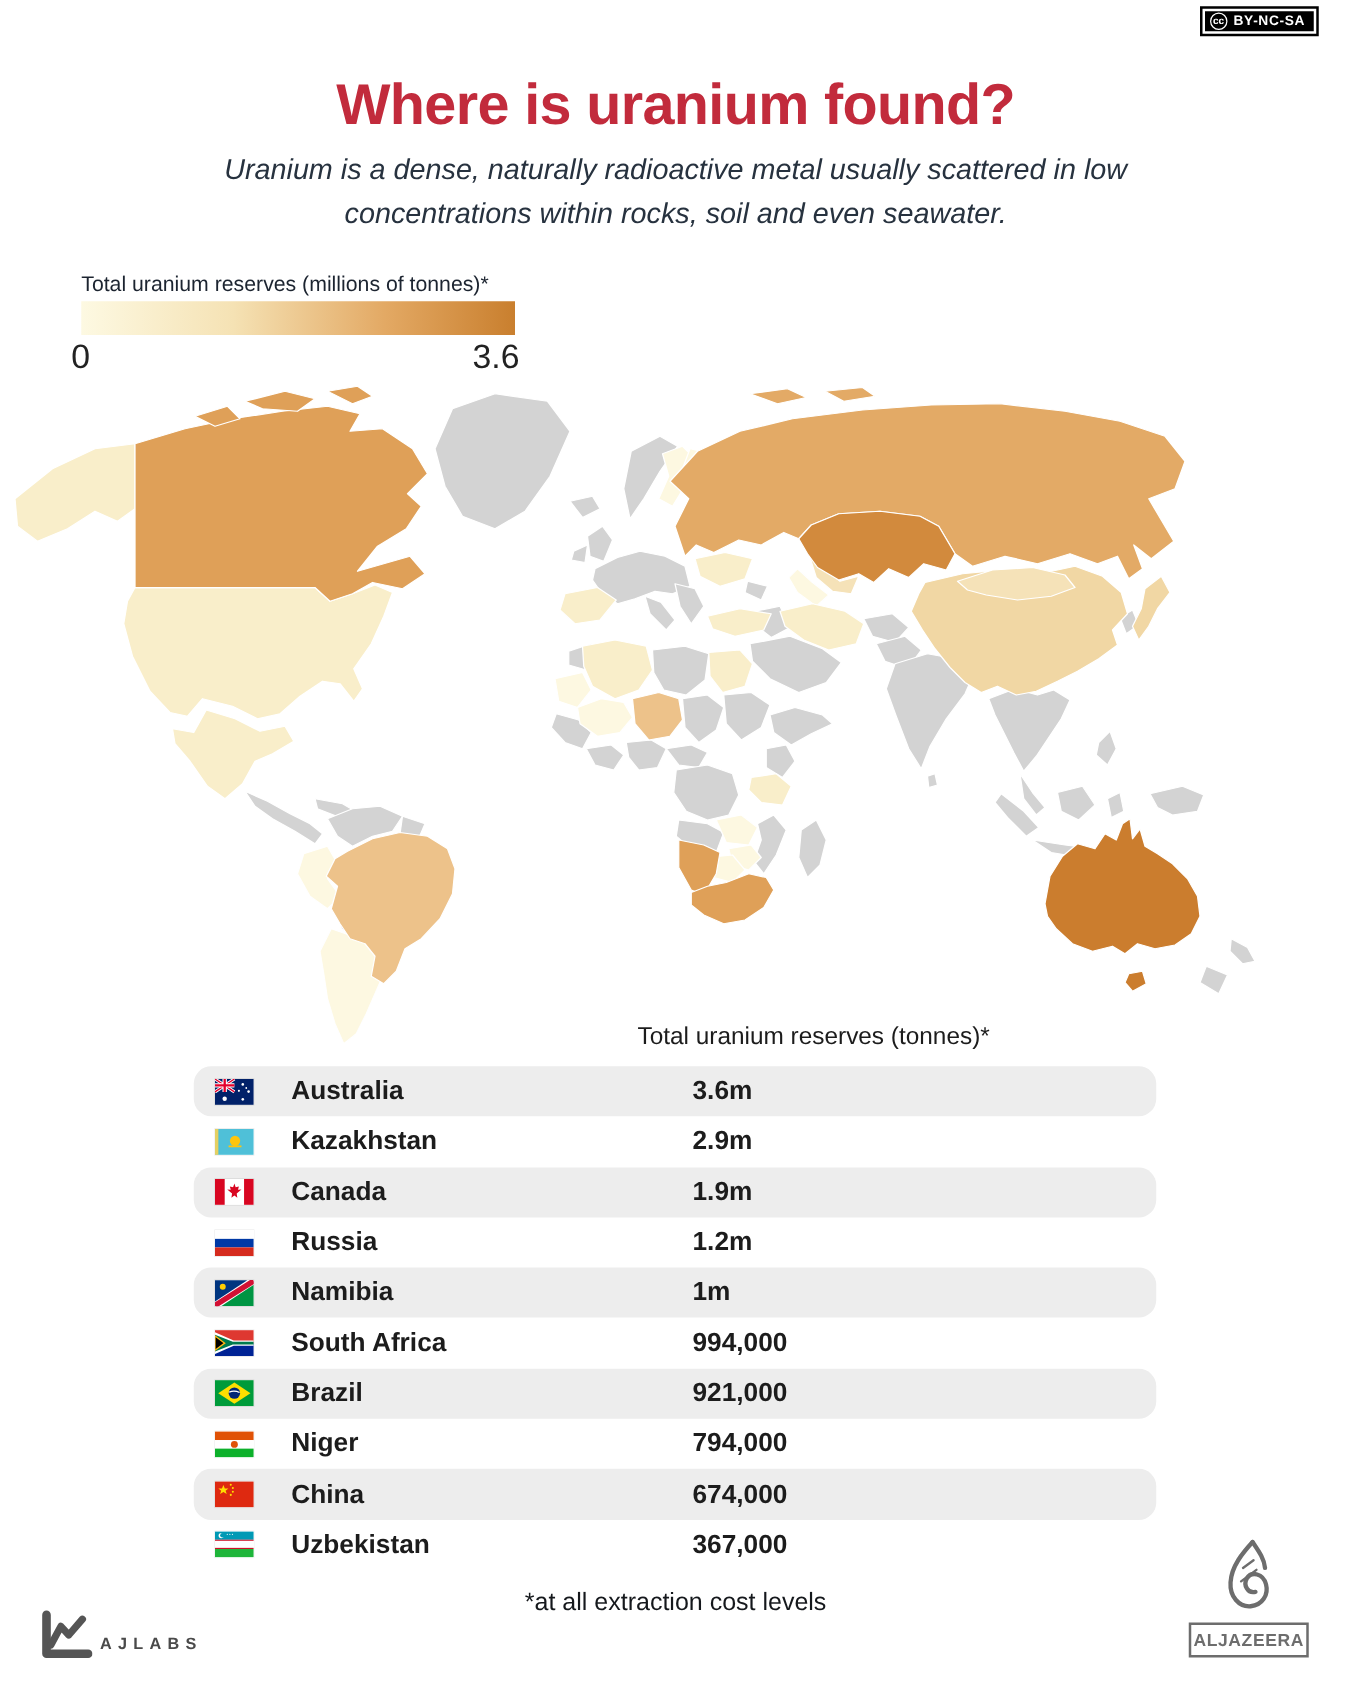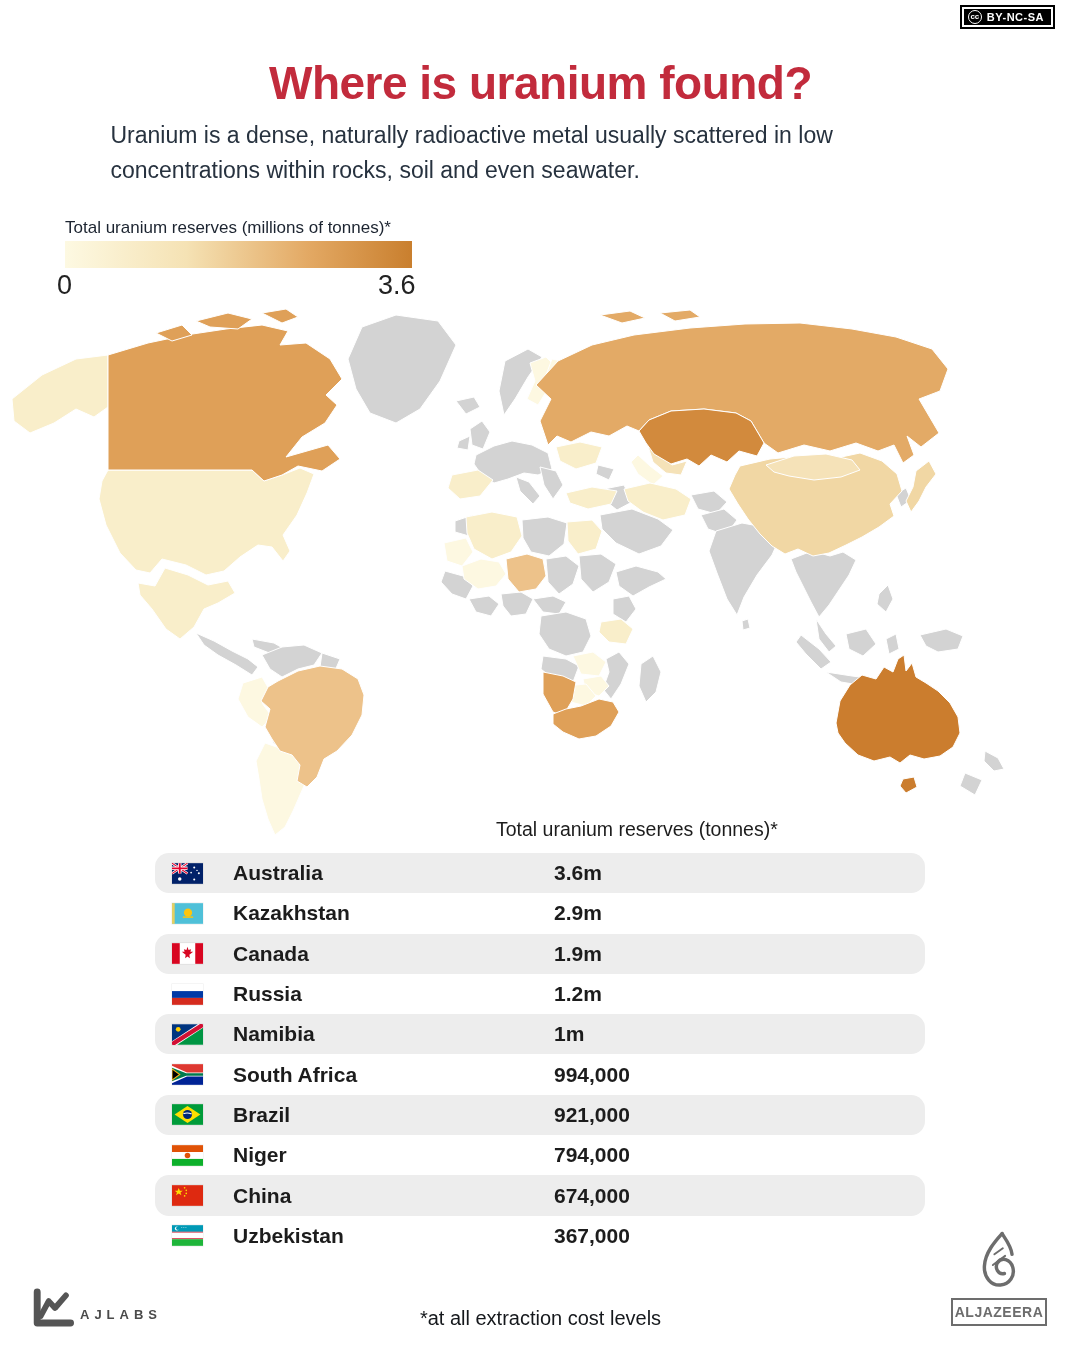--- a/index.html
+++ b/index.html
@@ -8,45 +8,45 @@
   .canvas { position:relative; width:1081px; height:1351px; background:#fff; overflow:hidden; margin:0 auto; }
 
   
   .cc-badge { position:absolute; top:5px; right:26px; border:2px solid #000; background:#fff; padding:2px; }
   .cc-inner { display:flex; align-items:center; gap:5px; background:#000; color:#fff; padding:1px 7px 1px 4px; }
   .cc-circle { width:14px; height:14px; border:1.6px solid #fff; border-radius:50%; font-size:8px; font-weight:bold; display:flex; align-items:center; justify-content:center; line-height:1; }
   .cc-text { font-size:11px; font-weight:bold; letter-spacing:.5px; }
 
   
   .title { position:absolute; top:56px; left:0; width:100%; text-align:center; font-size:46px; font-weight:800; color:#c22b3c; letter-spacing:-.5px; }
-  .subtitle { position:absolute; top:118px; left:50%; transform:translateX(-50%); width:860px; text-align:left; font-size:23px; line-height:1.5; color:#27323f; }
+  .subtitle { position:absolute; top:118px; left:50%; transform:translateX(-50%); width:860px; text-align:center; font-size:23px; line-height:1.5; color:#27323f;font-style:italic; }
 
   
   .legend-label { position:absolute; top:218px; left:65px; font-size:17px; color:#1c2430; }
   .legend-bar { position:absolute; top:241px; left:65px; width:347px; height:27px;
       background:linear-gradient(to right,#fdf9e2 0%,#f5e2b4 35%,#e3a964 70%,#c97f2e 100%); }
   .legend-min { position:absolute; top:270px; left:57px; font-size:27px; color:#222; }
   .legend-max { position:absolute; top:270px; left:378px; font-size:27px; color:#222; }
 
   
   .world-map { position:absolute; top:303px; left:0; width:1081px; height:545px; }
   .world-map path { stroke:#ffffff; stroke-width:1; stroke-linejoin:round; }
 
   
-  .table-header { position:absolute; top:818px; left:496px; font-size:19.5px; color:#1c1c1c; }
+  .table-header { position:absolute; top:818px; left:510px; font-size:19.5px; color:#1c1c1c; }
   .rank-table { position:absolute; top:853px; left:155px; width:770px; }
   .row { display:grid; grid-template-columns:78px 277px 1fr; align-items:center; height:40.3px;border-radius:14px; }
   .row:nth-child(odd) { background:#ededed; }
   .flag-cell { padding-left:17px; display:flex; align-items:center; }
   .flag-cell svg { width:31px; height:21px; display:block; box-shadow:0 0 0 .5px rgba(0,0,0,.08); }
   .country { font-size:21px; font-weight:600; color:#1c1c1c; }
   .value { font-size:21px; font-weight:600; color:#1c1c1c;margin-left:44px; }
 
   
-  .footnote { position:absolute; top:1271px; left:0; width:100%; text-align:center; font-size:20px; font-weight:500; color:#15181c;margin-top:36px; }
+  .footnote { position:absolute; top:1271px; left:0; width:100%; text-align:center; font-size:20px; font-weight:500; color:#15181c; }
   .source-line { position:absolute; top:1308px; left:0; width:100%; text-align:center; font-size:13px; font-weight:bold; letter-spacing:2px; color:#6d6d6d; }
   .source-line .sep { margin:0 14px; color:#8a8a8a; }
 
   .ajlabs { position:absolute; left:28px; top:1285px; display:flex; align-items:flex-end; gap:6px; }
   .ajlabs svg { width:46px; height:46px; }
   .ajlabs-text { font-size:13px; font-weight:bold; letter-spacing:5px; color:#4a4a4a; padding-bottom:9px; }
 
   .aljazeera { position:absolute; right:34px; top:1230px; width:96px; text-align:center; }
   .aj-mark { width:46px; height:64px; margin:0 auto; display:block; }
   .aj-box { margin-top:4px; border:2.5px solid #6d6d6d; color:#6d6d6d; font-weight:bold; font-size:14px; letter-spacing:.5px; padding:4px 1px; }

